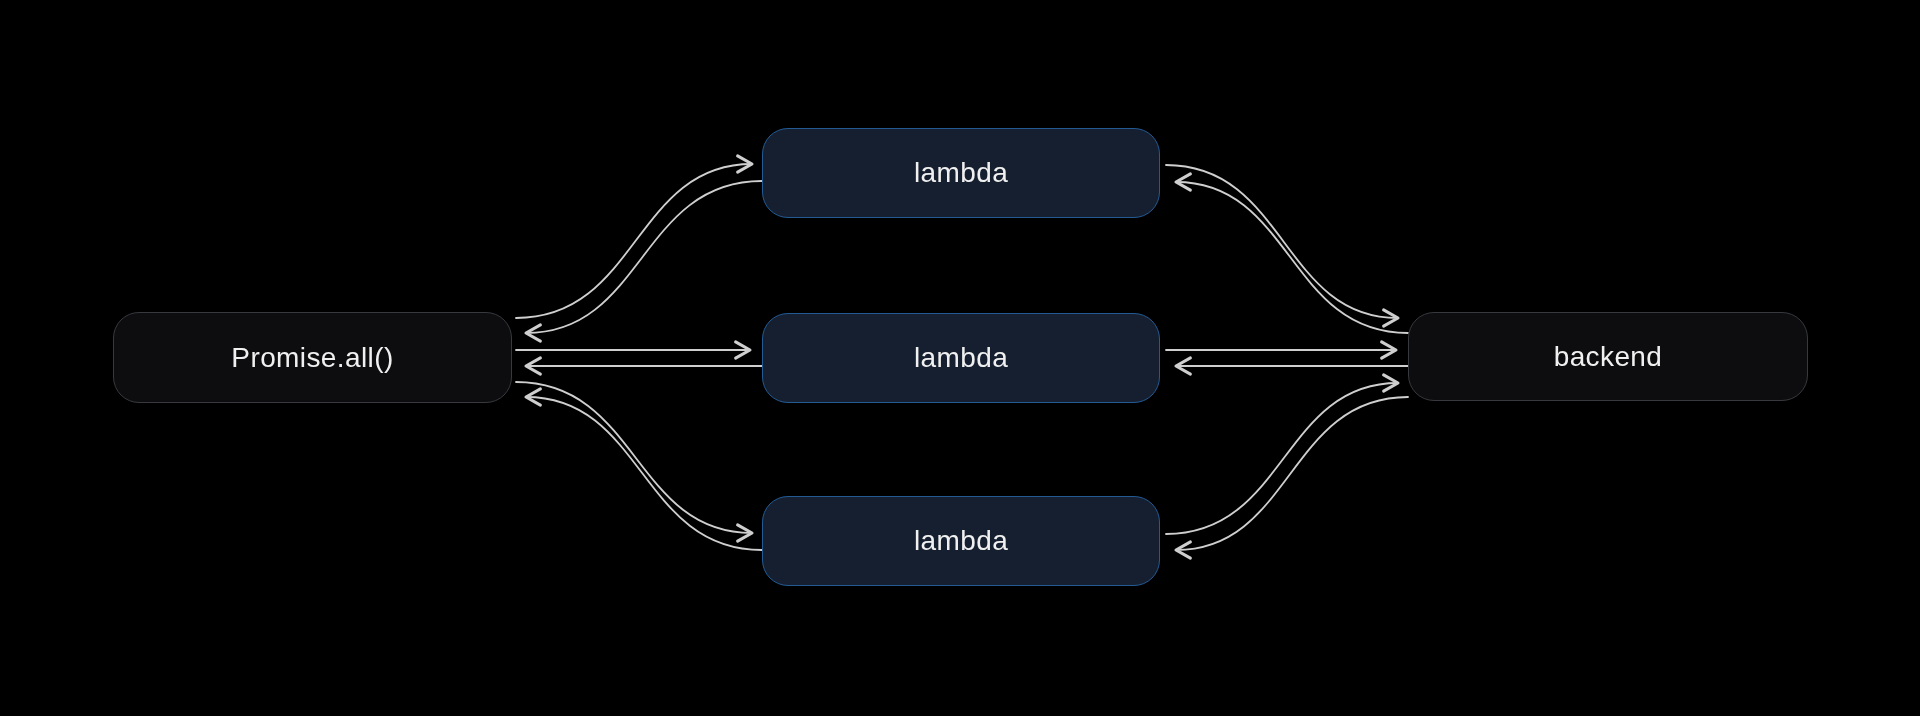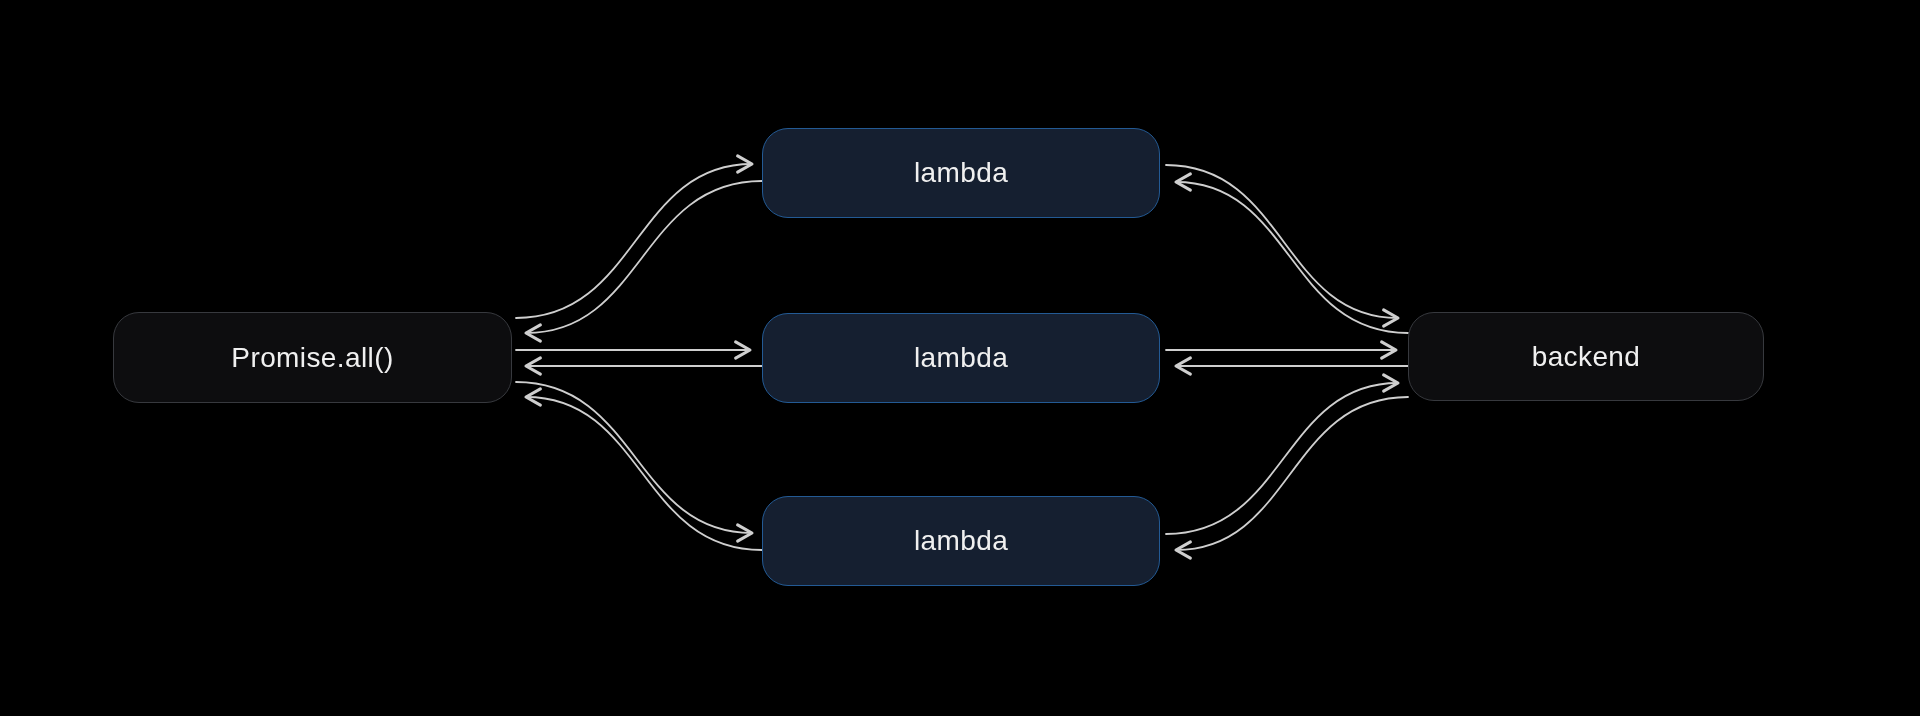--- a/index.html
+++ b/index.html
@@ -56,21 +56,21 @@
     border: 1px solid var(--color-node-border);
   }
   .node-lambda {
     background: var(--color-lambda-fill);
     border: 1px solid var(--color-lambda-border);
   }
   .node-promise { left: 113px; top: 312px; width: 399px; height: 91px; }
   .node-lambda-top { left: 762px; top: 128px; width: 398px; height: 90px; }
   .node-lambda-middle { left: 762px; top: 313px; width: 398px; height: 90px; }
   .node-lambda-bottom { left: 762px; top: 496px; width: 398px; height: 90px; }
-  .node-backend { left: 1408px; top: 312px; width: 356px; height: 89px; }
+  .node-backend { left: 1408px; top: 312px; width: 400px; height: 89px; }
 </style>
 </head>
 <body>
 
 <div class="stage">
 
   <svg class="arrow-layer" viewBox="0 0 1920 716" xmlns="http://www.w3.org/2000/svg">
     <defs>
       <marker id="arrowhead" viewBox="0 0 12 12" refX="10.5" refY="6" markerWidth="12" markerHeight="12" orient="auto-start-reverse">
         <path d="M2.5 1.5 L10.5 6 L2.5 10.5"></path>

